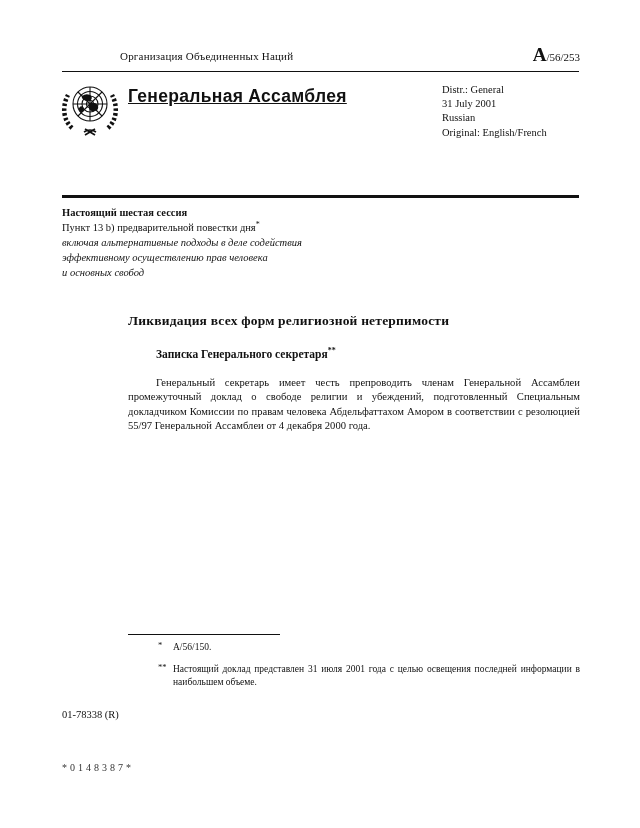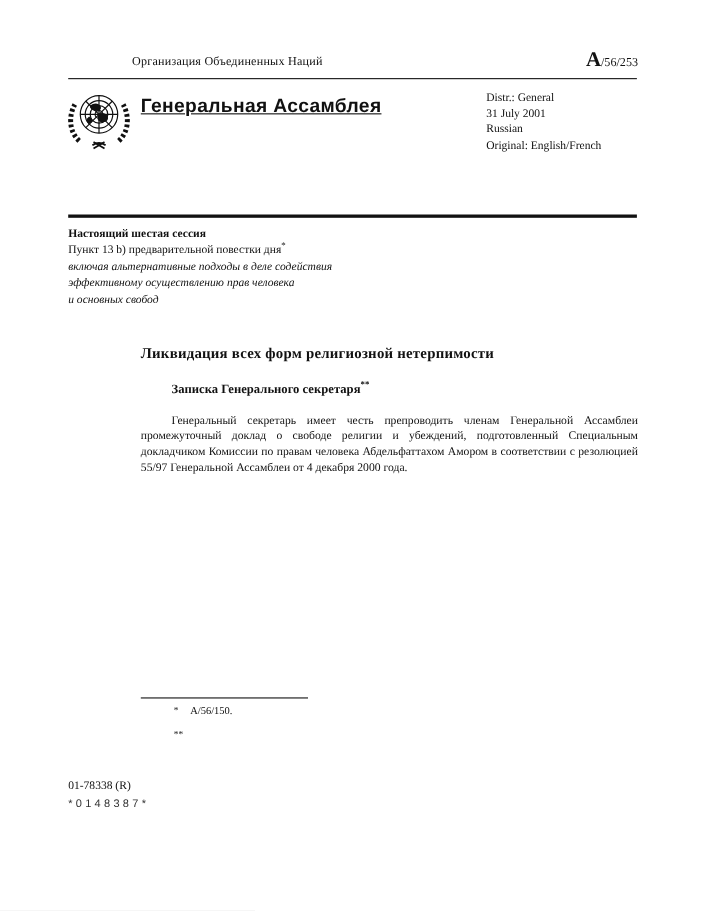--- a/index.html
+++ b/index.html
@@ -151,22 +151,22 @@
   }
   .footer-docnum {
     position: absolute;
     left: 62px;
     top: 709px;
     font-size: 10.5px;
   }
   .footer-barcode {
     position: absolute;
     left: 62px;
-    top: 726px;
-    font-family: Liberation Sans, sans-serif;
+    top: 762px;
+    font-family: Liberation Serif, serif;
     font-size: 10px;
     letter-spacing: 3px;
     color: #333;
   }
 </style>
 </head>
 <body>
 
 <div class="page">
 
@@ -237,19 +237,20 @@
   <div class="body-paragraph">Генеральный секретарь имеет честь препроводить членам Генеральной Ассамблеи промежуточный доклад о свободе религии и убеждений, подготовленный Специальным докладчиком Комиссии по правам человека Абдельфаттахом Амором в соответствии с резолюцией 55/97 Генеральной Ассамблеи от 4 декабря 2000 года.</div>
 
   <div class="footnote-rule"></div>
   <div class="footnotes">
     <div class="footnote">
       <span class="fn-mark">*</span>
       <span>A/56/150.</span>
     </div>
     <div class="footnote">
       <span class="fn-mark">**</span>
+      <span>Настоящий доклад представлен 31 июля 2001 года с целью освещения последней информации в наибольшем объеме.</span>
     </div>
   </div>
 
   <div class="footer-docnum">01-78338 (R)</div>
   <div class="footer-barcode">*0148387*</div>
 
 </div>
 
 </body></html>

